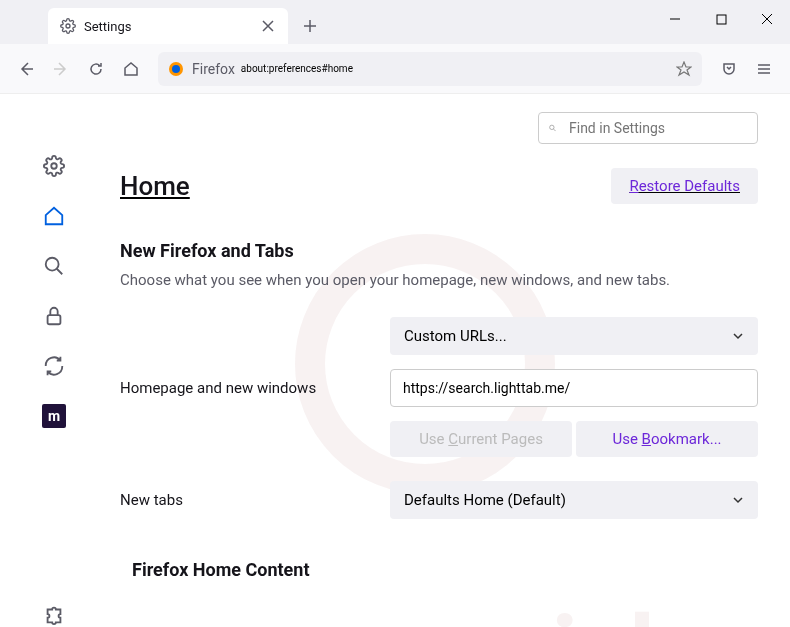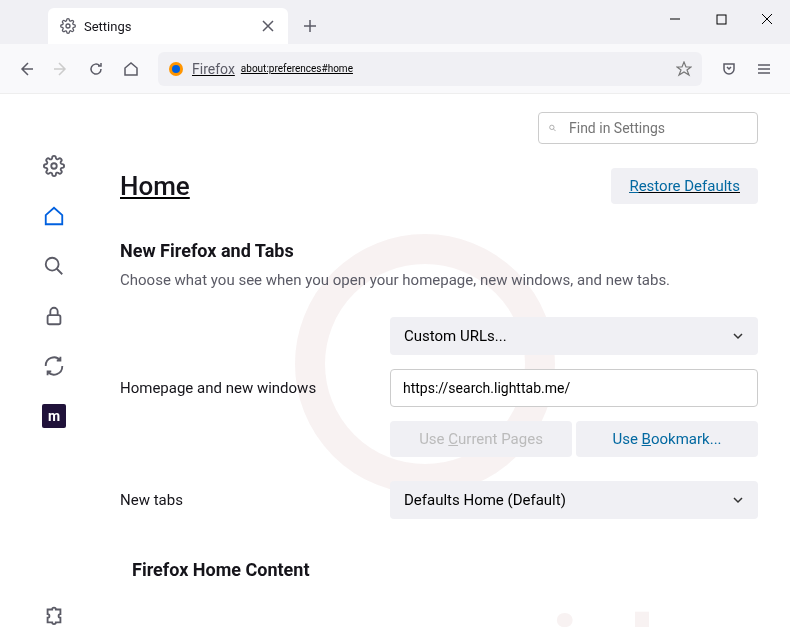--- a/index.html
+++ b/index.html
@@ -14,21 +14,21 @@
 .titlebar { height: 44px; background: #f0f0f4; display: flex; align-items: center; position: relative; z-index: 1; }
 .tab { background: #fff; height: 36px; margin-left: 48px; margin-top: 8px; border-radius: 6px 6px 0 0; display: flex; align-items: center; padding: 17px 12px; width: 240px; }
 .tab-icon { width: 16px; height: 16px; margin-right: 8px; display: flex; align-items: center; justify-content: center; }
 .tab-title { font-size: 13px; color: #15141a; flex: 1; }
 .tab-close { width: 16px; height: 16px; display: flex; align-items: center; justify-content: center; cursor: pointer; }
 .newtab { width: 28px; height: 28px; margin-left: 8px; margin-top: 8px; display: flex; align-items: center; justify-content: center; cursor: pointer; border-radius: 4px; }
 .win-controls { position: absolute; right: 0; top: 0; display: flex; }
 .win-btn { width: 46px; height: 38px; display: flex; align-items: center; justify-content: center; cursor: pointer; }
 
 
-.toolbar { height: 50px; background: #f9f9fb; display: flex; align-items: center; padding: 0 10px; gap: 3px; position: relative; z-index: 1; border-bottom: 1px solid #eee; text-decoration: underline; }
+.toolbar { height: 50px; background: #f9f9fb; display: flex; align-items: center; padding: 0 10px; gap: 3px; position: relative; z-index: 1; border-bottom: 1px solid #eee; }
 .tool-btn { width: 32px; height: 32px; display: flex; align-items: center; justify-content: center; cursor: pointer; border-radius: 4px; color: #5b5b66; }
 .tool-btn.disabled { color: #bbb; cursor: default; }
 .urlbar { flex: 1; height: 34px; background: #f0f0f4; border-radius: 6px; display: flex; align-items: center; padding: 0 10px; margin: 0 8px; }
 .urlbar-icon { width: 16px; height: 16px; margin-right: 8px; }
 .urlbar-prefix { font-size: 14px; color: #5b5b66; margin-right: 6px; }
 .urlbar-text { font-size: 10px; color: #000000; flex: 1; }
 .urlbar-star { width: 16px; height: 16px; color: #777; }
 
 
 .content { display: flex; height: calc(627px - 94px); position: relative; z-index: 1; }
@@ -38,21 +38,21 @@
 .sidebar-mzilla { width: 24px; height: 24px; background: #20123a; color: #fff; display: flex; align-items: center; justify-content: center; font-size: 14px; font-weight: bold; border-radius: 2px; }
 .sidebar-spacer { flex: 1; min-height: 10px; }
 
 .main { flex: 1; padding: 18px 32px 20px 12px; overflow-y: auto; }
 .search-row { display: flex; justify-content: flex-end; margin-bottom: 24px; }
 .search-box { width: 220px; height: 32px; border: 1px solid #ccc; border-radius: 4px; display: flex; align-items: center; padding: 0 10px; gap: 13px; }
 .search-box input { border: none; outline: none; font-size: 14px; flex: 1; }
 
 .header-row { display: flex; justify-content: space-between; align-items: center; margin-bottom: 36px; text-decoration: underline; }
 .page-title { font-size: 26px; font-weight: 500; color: #15141a; }
-.btn { padding: 9px 18px; background: #f0f0f4; border: none; border-radius: 4px; font-size: 15px; cursor: pointer; color: #0369a1; }
+.btn { padding: 9px 18px; background: #f0f0f4; border: none; border-radius: 4px; font-size: 15px; cursor: pointer; color: #6d28d9; }
 .btn.disabled { color: #bbb; cursor: default; }
 
 .section-title { font-size: 18px; font-weight: 700; color: #15141a; margin-bottom: 10px; }
 .section-desc { font-size: 15px; color: #5b5b66; margin-bottom: 28px; }
 
 .form-row { display: flex; align-items: center; margin-bottom: 14px; gap: 20px; }
 .form-label { width: 250px; font-size: 15px; color: #15141a; }
 .form-control { flex: 1; }
 .select { width: 100%; height: 38px; background: #f0f0f4; border: none; border-radius: 4px; padding: 0 14px; display: flex; align-items: center; justify-content: space-between; font-size: 15px; cursor: pointer; }
 .text-input { width: 100%; height: 38px; border: 1px solid #ccc; border-radius: 4px; padding: 0 12px; font-size: 14px; outline: none; }

